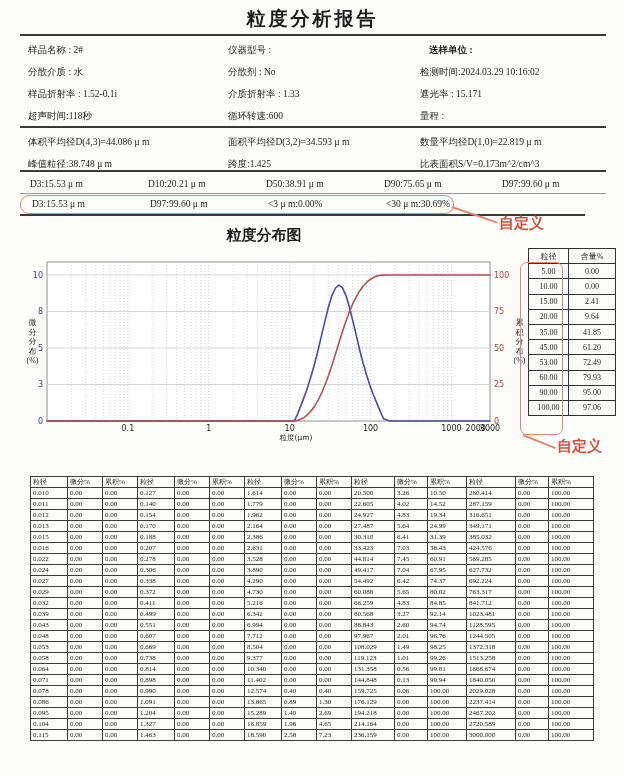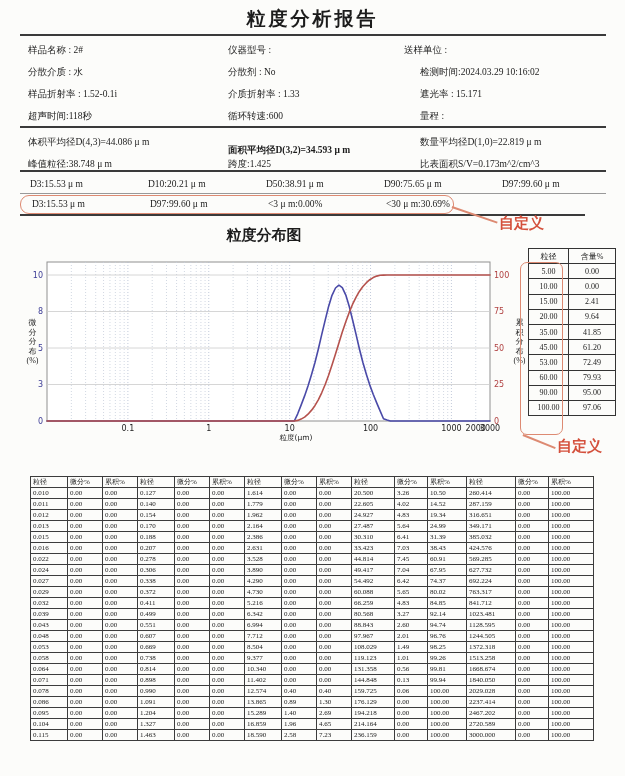--- a/index.html
+++ b/index.html
@@ -34,36 +34,36 @@
 <body>
 
 <div class="page">
 
   <div class="abs report-title">粒度分析报告</div>
   <div class="hline t2" style="top:34px"></div>
 
   <div id="info-grid">
       <div class="cell" style="left: 28px; top: 44px;">样品名称 : 2#</div>
       <div class="cell" style="left: 228px; top: 44px;">仪器型号 :</div>
-      <div class="cell" style="left: 404px; top: 44px;">送样单位 :</div>
+      <div class="cell" style="left: 429px; top: 44px; font-weight: bold;">送样单位 :</div>
       <div class="cell" style="left: 28px; top: 66px;">分散介质 : 水</div>
       <div class="cell" style="left: 228px; top: 66px;">分散剂 : No</div>
       <div class="cell" style="left: 420px; top: 66px;">检测时间:2024.03.29 10:16:02</div>
       <div class="cell" style="left: 28px; top: 88px;">样品折射率 : 1.52-0.1i</div>
       <div class="cell" style="left: 228px; top: 88px;">介质折射率 : 1.33</div>
       <div class="cell" style="left: 420px; top: 88px;">遮光率 : 15.171</div>
       <div class="cell" style="left: 28px; top: 110px;">超声时间:118秒</div>
       <div class="cell" style="left: 228px; top: 110px;">循环转速:600</div>
       <div class="cell" style="left: 420px; top: 110px;">量程 :</div>
     </div>
   <div class="hline t2" style="top:126px"></div>
 
   <div id="stats-grid">
       <div class="cell" style="left: 28px; top: 136px;">体积平均径D(4,3)=44.086 μ m</div>
-      <div class="cell" style="left: 228px; top: 144px; font-weight: bold;">面积平均径D(3,2)=34.593 μ m</div>
+      <div class="cell" style="left: 228px; top: 136px;">面积平均径D(3,2)=34.593 μ m</div>
       <div class="cell" style="left: 420px; top: 136px;">数量平均径D(1,0)=22.819 μ m</div>
       <div class="cell" style="left: 28px; top: 158px;">峰值粒径:38.748 μ m</div>
       <div class="cell" style="left: 228px; top: 158px;">跨度:1.425</div>
       <div class="cell" style="left: 420px; top: 158px;">比表面积S/V=0.173m^2/cm^3</div>
     </div>
   <div class="hline t2" style="top:170px"></div>
 
   <div id="d-row">
       <div class="cell" style="left: 30px; top: 179px;">D3:15.53 μ m</div>
       <div class="cell" style="left: 148px; top: 179px; font-family: Liberation Serif, serif;">D10:20.21 μ m</div>

